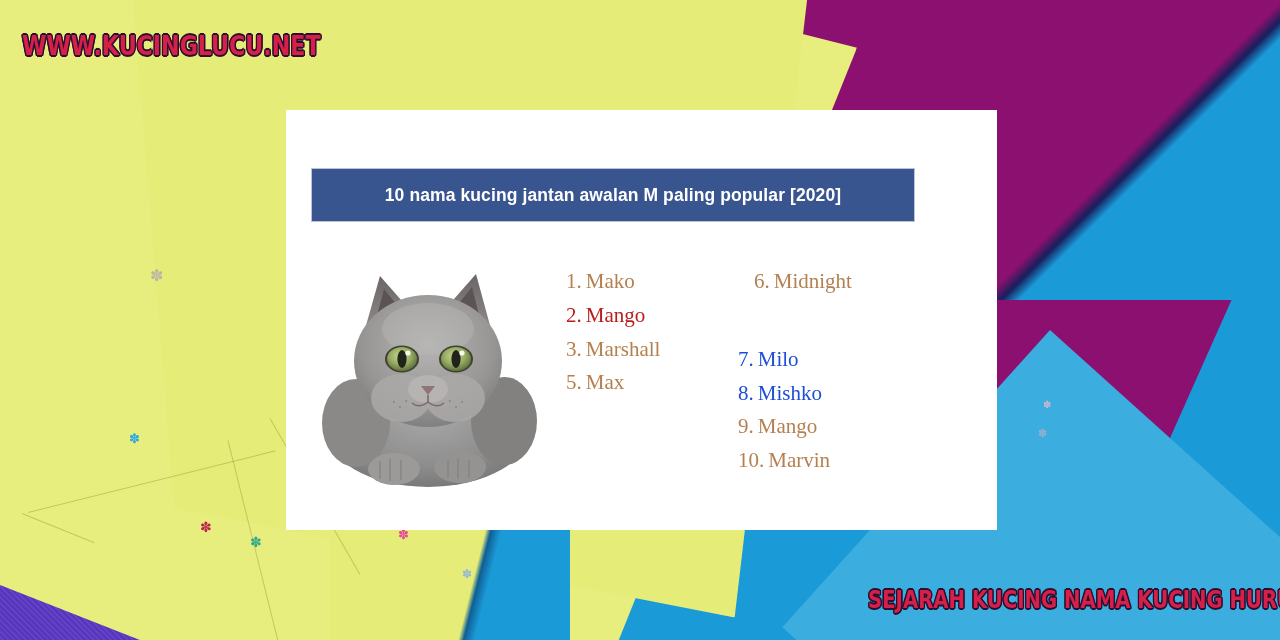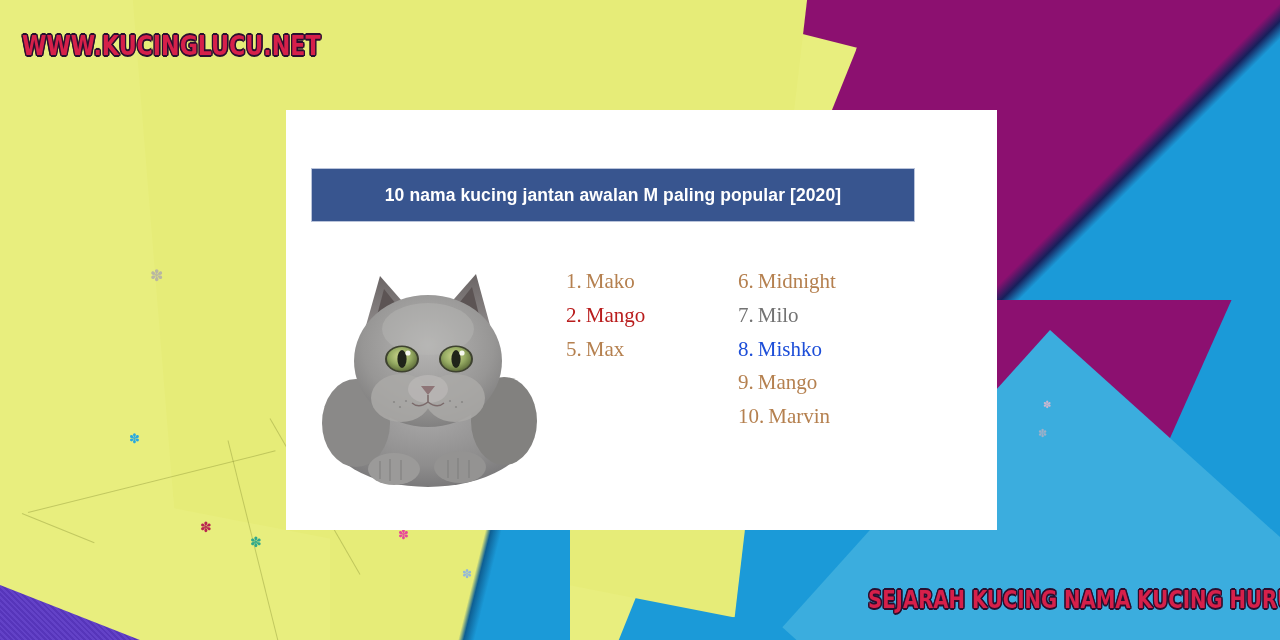--- a/index.html
+++ b/index.html
@@ -295,25 +295,26 @@
             <path d="M150 203 L150 224"></path>
             <path d="M161 205 L161 223"></path>
         </g>
       </svg>
     </div>
 
     <div id="name-list">
       <div class="col" id="col-left">
           <div class="item" style="color: rgb(181, 128, 79);"><span class="num">1.</span><span>Mako</span></div>
           <div class="item" style="color: #b91c1c;"><span class="num">2.</span><span>Mango</span></div>
+          <div class="item" style="color: rgb(181, 128, 79);"><span class="num">3.</span><span>Marshall</span></div>
           <div class="item" style="color: rgb(181, 128, 79);"><span class="num">5.</span><span>Max</span></div>
         </div>
       <div class="col" id="col-right">
-          <div class="item" style="color: rgb(181, 128, 79);"><span class="num">6.</span><span>Midnight</span></div>
-          <div class="item" style="color: #737373;"><span class="num">7.</span><span>Milo</span></div>
+          <div class="item" style="color: rgb(181, 128, 79); margin-left: 16px;"><span class="num">6.</span><span>Midnight</span></div>
+          <div class="item" style="color: #1d4ed8; margin-top: 44px;"><span class="num">7.</span><span>Milo</span></div>
           <div class="item" style="color: #1d4ed8;"><span class="num">8.</span><span>Mishko</span></div>
           <div class="item" style="color: rgb(181, 128, 79);"><span class="num">9.</span><span>Mango</span></div>
           <div class="item" style="color: rgb(181, 128, 79);"><span class="num">10.</span><span>Marvin</span></div>
         </div>
     </div>
   </div>
 
   <div class="wm" id="wm-top" style="color: rgb(214, 32, 74);">WWW.KUCINGLUCU.NET</div>
   <div class="wm" id="wm-bottom" style="color: rgb(214, 32, 74);">SEJARAH KUCING NAMA KUCING HURUF M</div>
 </div>

